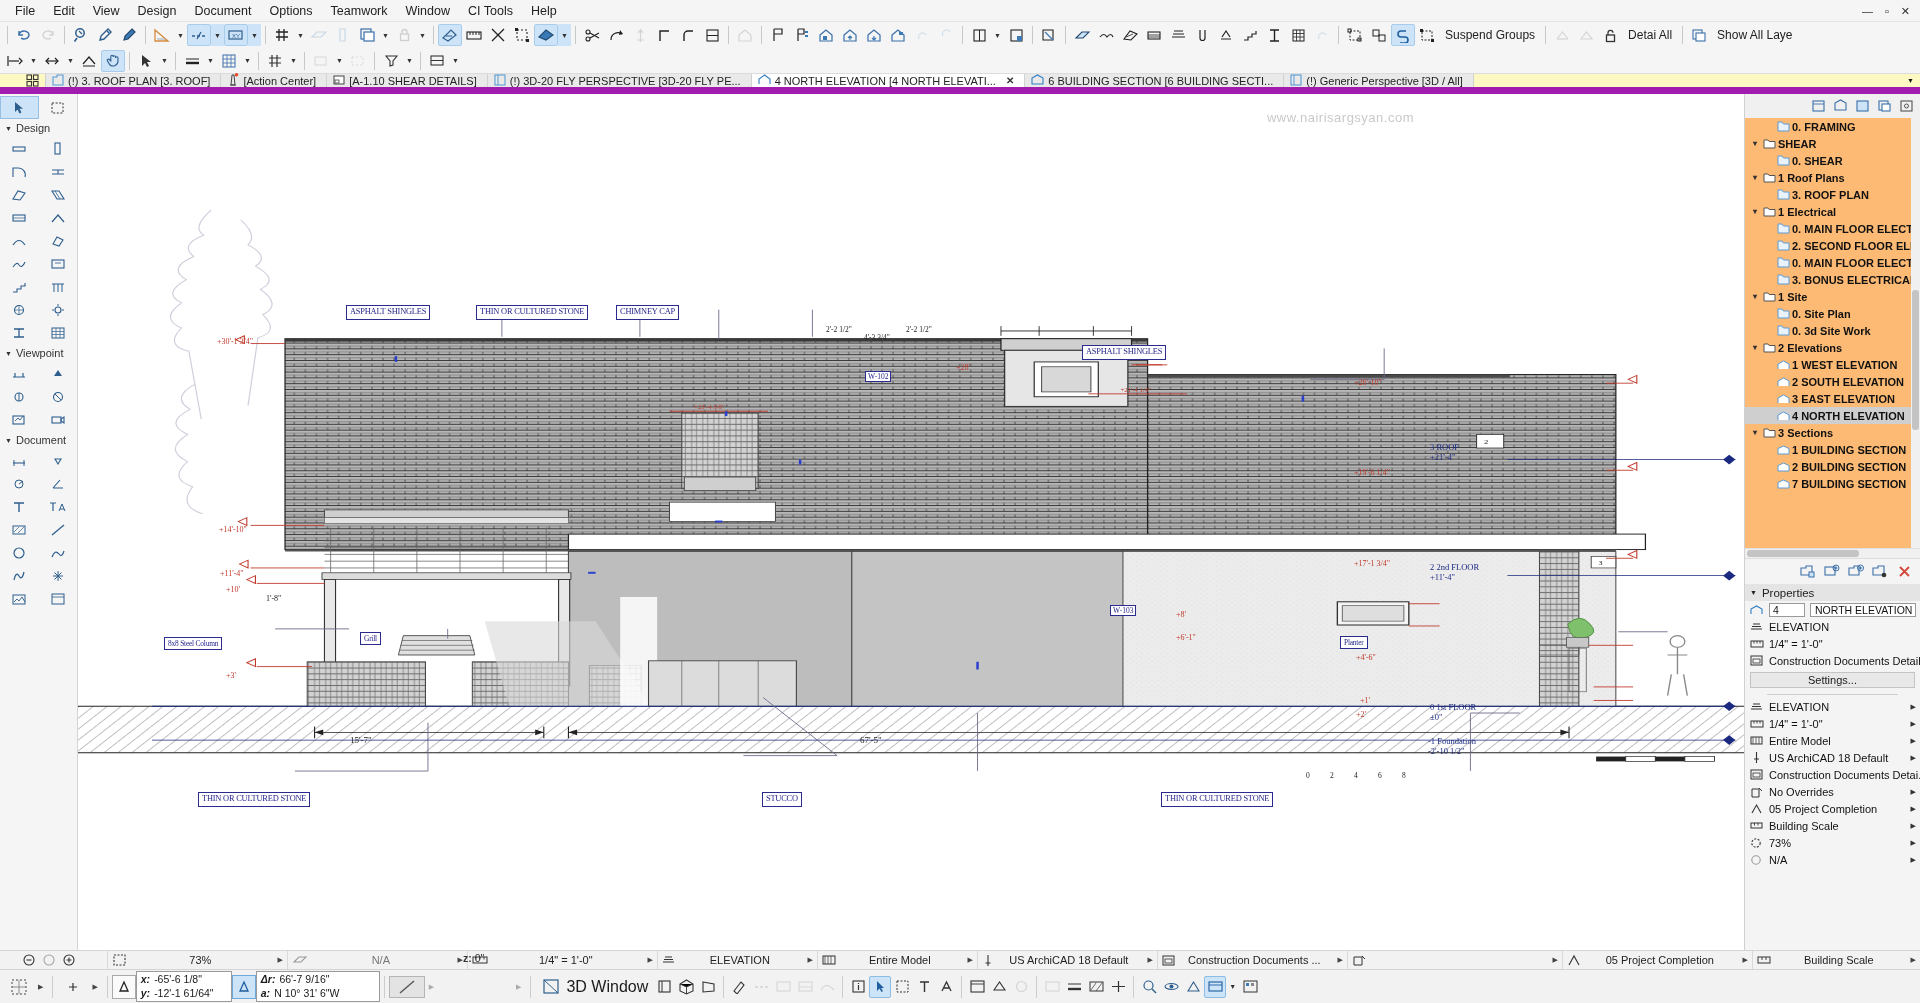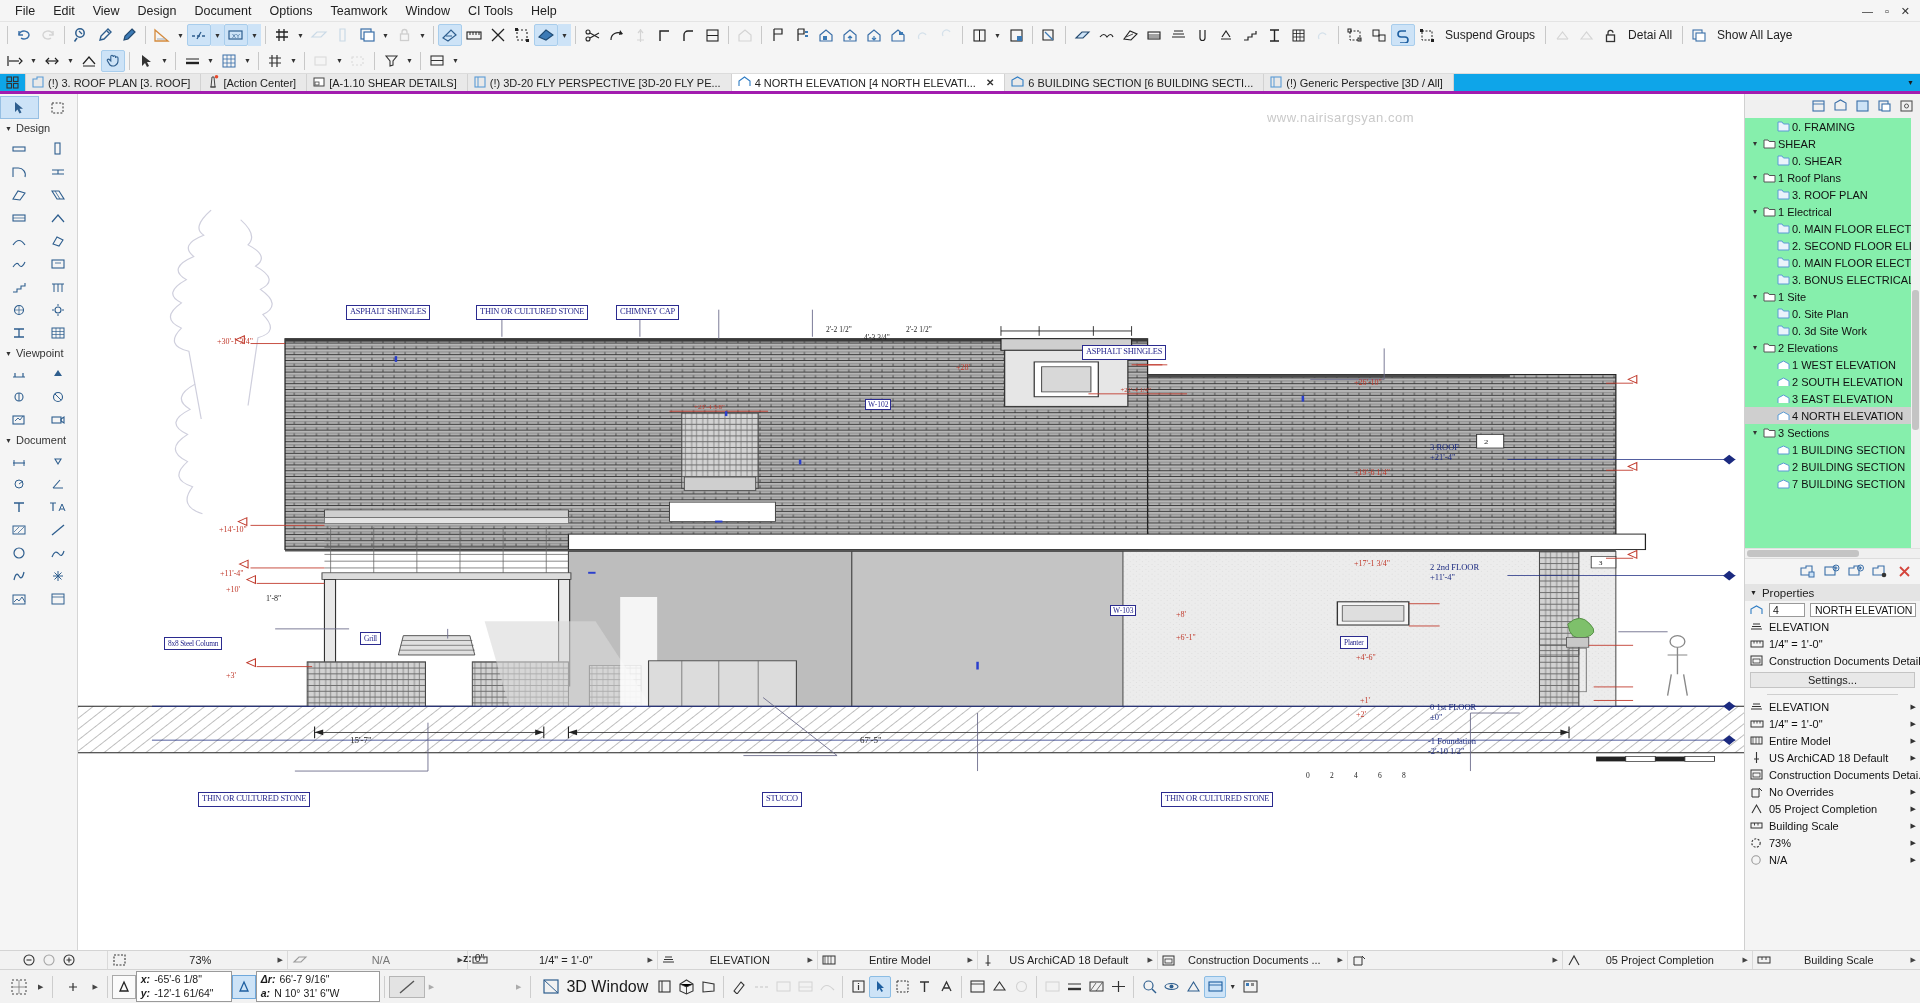--- a/index.html
+++ b/index.html
@@ -25,21 +25,21 @@
   .tb-btn { width:24px; height:22px; display:flex; align-items:center; justify-content:center; border-radius:2px; }
   .tb-btn.sel { background:#cde3f7; border:1px solid #a8cdec; }
   .tb-btn.dis { opacity:.35; }
   .tb-arrow { width:13px; height:22px; display:flex; align-items:center; justify-content:center; font-size:7px; color:#333;}
   .tb-arrow.sel { background:#cde3f7;}
   .tb-sep { width:1px; height:18px; background:#c8c8c8; margin:0 4px; }
   .tb-label { font-size:12px; padding:0 6px; color:#222;}
   .ico { display:block; }
 
   
-  .tabbar { height:20px; background:#0ea5e9; display:flex; align-items:stretch; border-bottom:3px solid #a21caf; position:relative;}
+  .tabbar { height:20px; background:#fef9c3; display:flex; align-items:stretch; border-bottom:7px solid #a21caf; position:relative;padding-left:20px;}
   .tabgrid { width:26px; display:flex; align-items:center; justify-content:center; border-right:1px solid #cfcfcf;}
   .tab { display:flex; align-items:center; gap:4px; padding:0 10px 0 6px; font-size:11px; color:#222; border-right:1px solid #d2d2d2; background:#e9e9e9; white-space:nowrap; position:relative; }
   .tab.active { background:#ffffff; }
   .tab .tclose { font-size:10px; margin-left:6px; color:#333; font-weight:bold;}
   .tab-overflow { margin-left:auto; display:flex; align-items:center; padding:0 6px; gap:8px;}
 
   
   .mainrow { flex:1; display:flex; min-height:0; }
 
   
@@ -60,21 +60,21 @@
   .elev-tag { position:absolute; color:#c0392b; font-size:8px; font-family:"Liberation Serif", serif; white-space:nowrap; }
   .dimtxt { position:absolute; font-size:9px; color:#222; font-family:"Liberation Serif", serif;}
   .dimtxt.sm { font-size:7.5px; }
   .lvl { position:absolute; color:#1b2a80; font-size:8.5px; font-family:"Liberation Serif", serif; white-space:nowrap;}
   .wtag { position:absolute; border:1px solid #2b2b8f; color:#26268c; background:#fff; font-size:7.5px; padding:0 2px; font-family:"Liberation Serif", serif;}
 
   
   .rightpanel { width:176px; background:#f4f4f4; border-left:1px solid #d0d0d0; display:flex; flex-direction:column; min-height:0;}
   .rp-toolbar { height:24px; display:flex; align-items:center; justify-content:flex-end; gap:2px; padding:0 4px; background:#f0f0f0;}
   .rp-tool { width:20px; height:20px; display:flex; align-items:center; justify-content:center;}
-  .navtree { flex:0 0 430px; background:#86efac; overflow:hidden; position:relative; font-size:11px;}
+  .navtree { flex:0 0 430px; background:#fdba74; overflow:hidden; position:relative; font-size:11px;font-weight:bold;}
   .tnode { display:flex; align-items:center; height:17px; padding-right:2px; white-space:nowrap; }
   .tnode.sel { background:#cfcfcf;}
   .tnode .car { width:12px; text-align:center; font-size:8px; color:#333;}
   .tnode .tico { width:17px; display:flex; align-items:center; justify-content:center;}
   .tnode .tlabel { font-size:11px; color:#111; overflow:hidden; text-overflow:clip;}
   .vsb { position:absolute; right:0; top:0; width:9px; height:100%; background:#f0f0f0;}
   .vsb .thumb { position:absolute; left:1px; width:7px; background:#c4c4c4; border-radius:3px;}
   .hsb { height:10px; background:#f0f0f0; position:relative; border-top:1px solid #e0e0e0;}
   .hsb .thumb { position:absolute; top:1px; height:7px; background:#c4c4c4; border-radius:3px;}
   .rp-toolbar2 { height:26px; display:flex; align-items:center; justify-content:flex-end; gap:4px; padding:0 6px; background:#f4f4f4; border-top:1px solid #ddd;}
@@ -1142,21 +1142,21 @@
         <div>-1 Foundation</div>
         <div>-2'-10 1/2"</div>
       </div>
 
       <div class="dimtxt" style="left:272px; top:641px;">15'-7"</div>
       <div class="dimtxt" style="left:782px; top:641px;">67'-5"</div>
       <div class="dimtxt sm" style="left:748px; top:231px;">2'-2 1/2"</div>
       <div class="dimtxt sm" style="left:786px; top:239px;">4'-3 3/4"</div>
       <div class="dimtxt sm" style="left:828px; top:231px;">2'-2 1/2"</div>
 
-      <div class="wtag" style="left:787px; top:305px;font-family:Liberation Serif, serif;">W-102</div>
+      <div class="wtag" style="left:787px; top:277px;font-family:Liberation Serif, serif;">W-102</div>
       <div class="wtag" style="left:1032px; top:511px;">W-103</div>
 
       <div class="dimtxt sm" style="left:1228px; top:677px;">0</div>
       <div class="dimtxt sm" style="left:1252px; top:677px;">2</div>
       <div class="dimtxt sm" style="left:1276px; top:677px;">4</div>
       <div class="dimtxt sm" style="left:1300px; top:677px;">6</div>
       <div class="dimtxt sm" style="left:1324px; top:677px;">8</div>
     </div>
 
     <div class="rightpanel">

